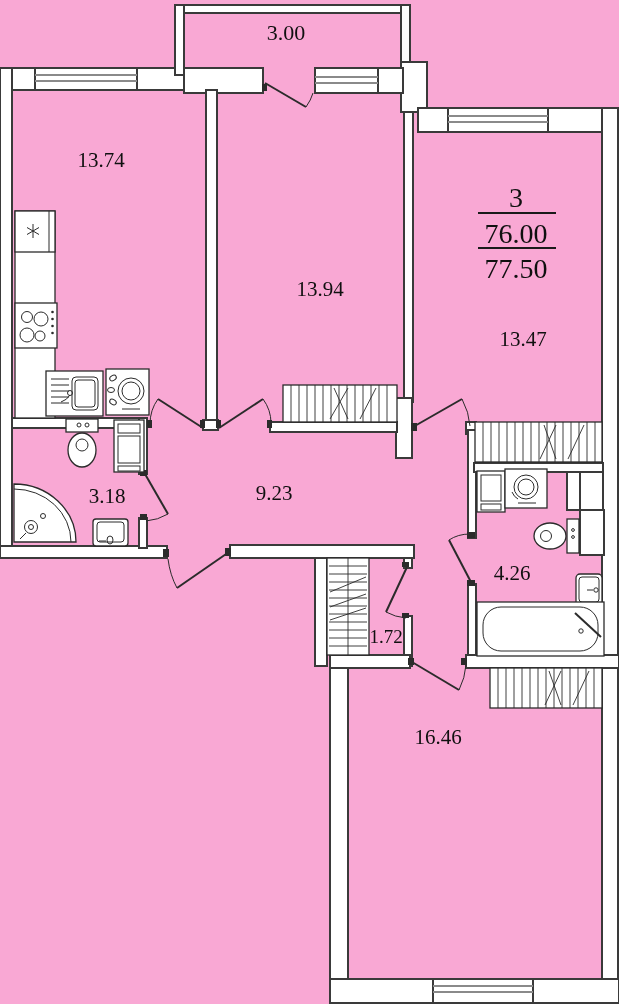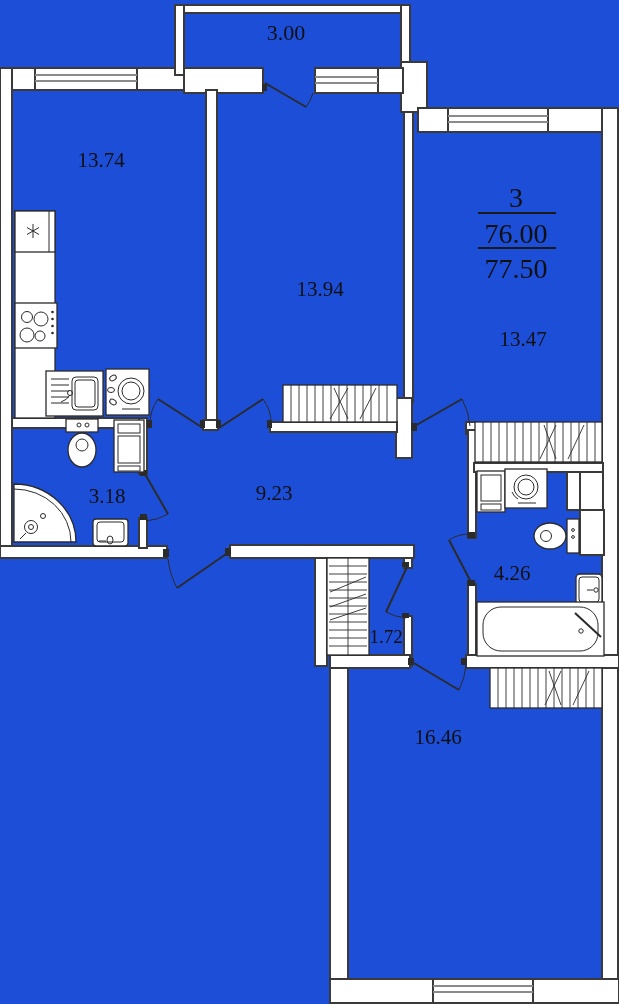--- a/index.html
+++ b/index.html
@@ -1,16 +1,16 @@
 <!DOCTYPE html>
 <html><head>
 <meta charset="utf-8">
 <style>
   html,body{margin:0;padding:0;background:#ffffff;}
-  .stage{position:relative;width:619px;height:1004px;background:#1d4ed8;overflow:hidden;
+  .stage{position:relative;width:619px;height:1004px;background:#f9a8d4;overflow:hidden;
          font-family:"Liberation Serif", serif;}
   svg{display:block}
   .wall{fill:#ffffff;stroke:#3a3a3a;stroke-width:1.5;shape-rendering:crispEdges;}
   .wline{stroke:#8a8a8a;stroke-width:1.2;shape-rendering:crispEdges;}
   .jamb{stroke:#3a3a3a;stroke-width:1.2;shape-rendering:crispEdges;}
   .leaf{stroke:#2b2b2b;stroke-width:2;fill:none;}
   .arc{stroke:#2b2b2b;stroke-width:1;fill:none;}
   .fix{fill:#ffffff;stroke:#2b2b2b;stroke-width:1.3;}
   .fixthin{fill:none;stroke:#2b2b2b;stroke-width:1;}
   .hatch{stroke:#2b2b2b;stroke-width:0.9;}

